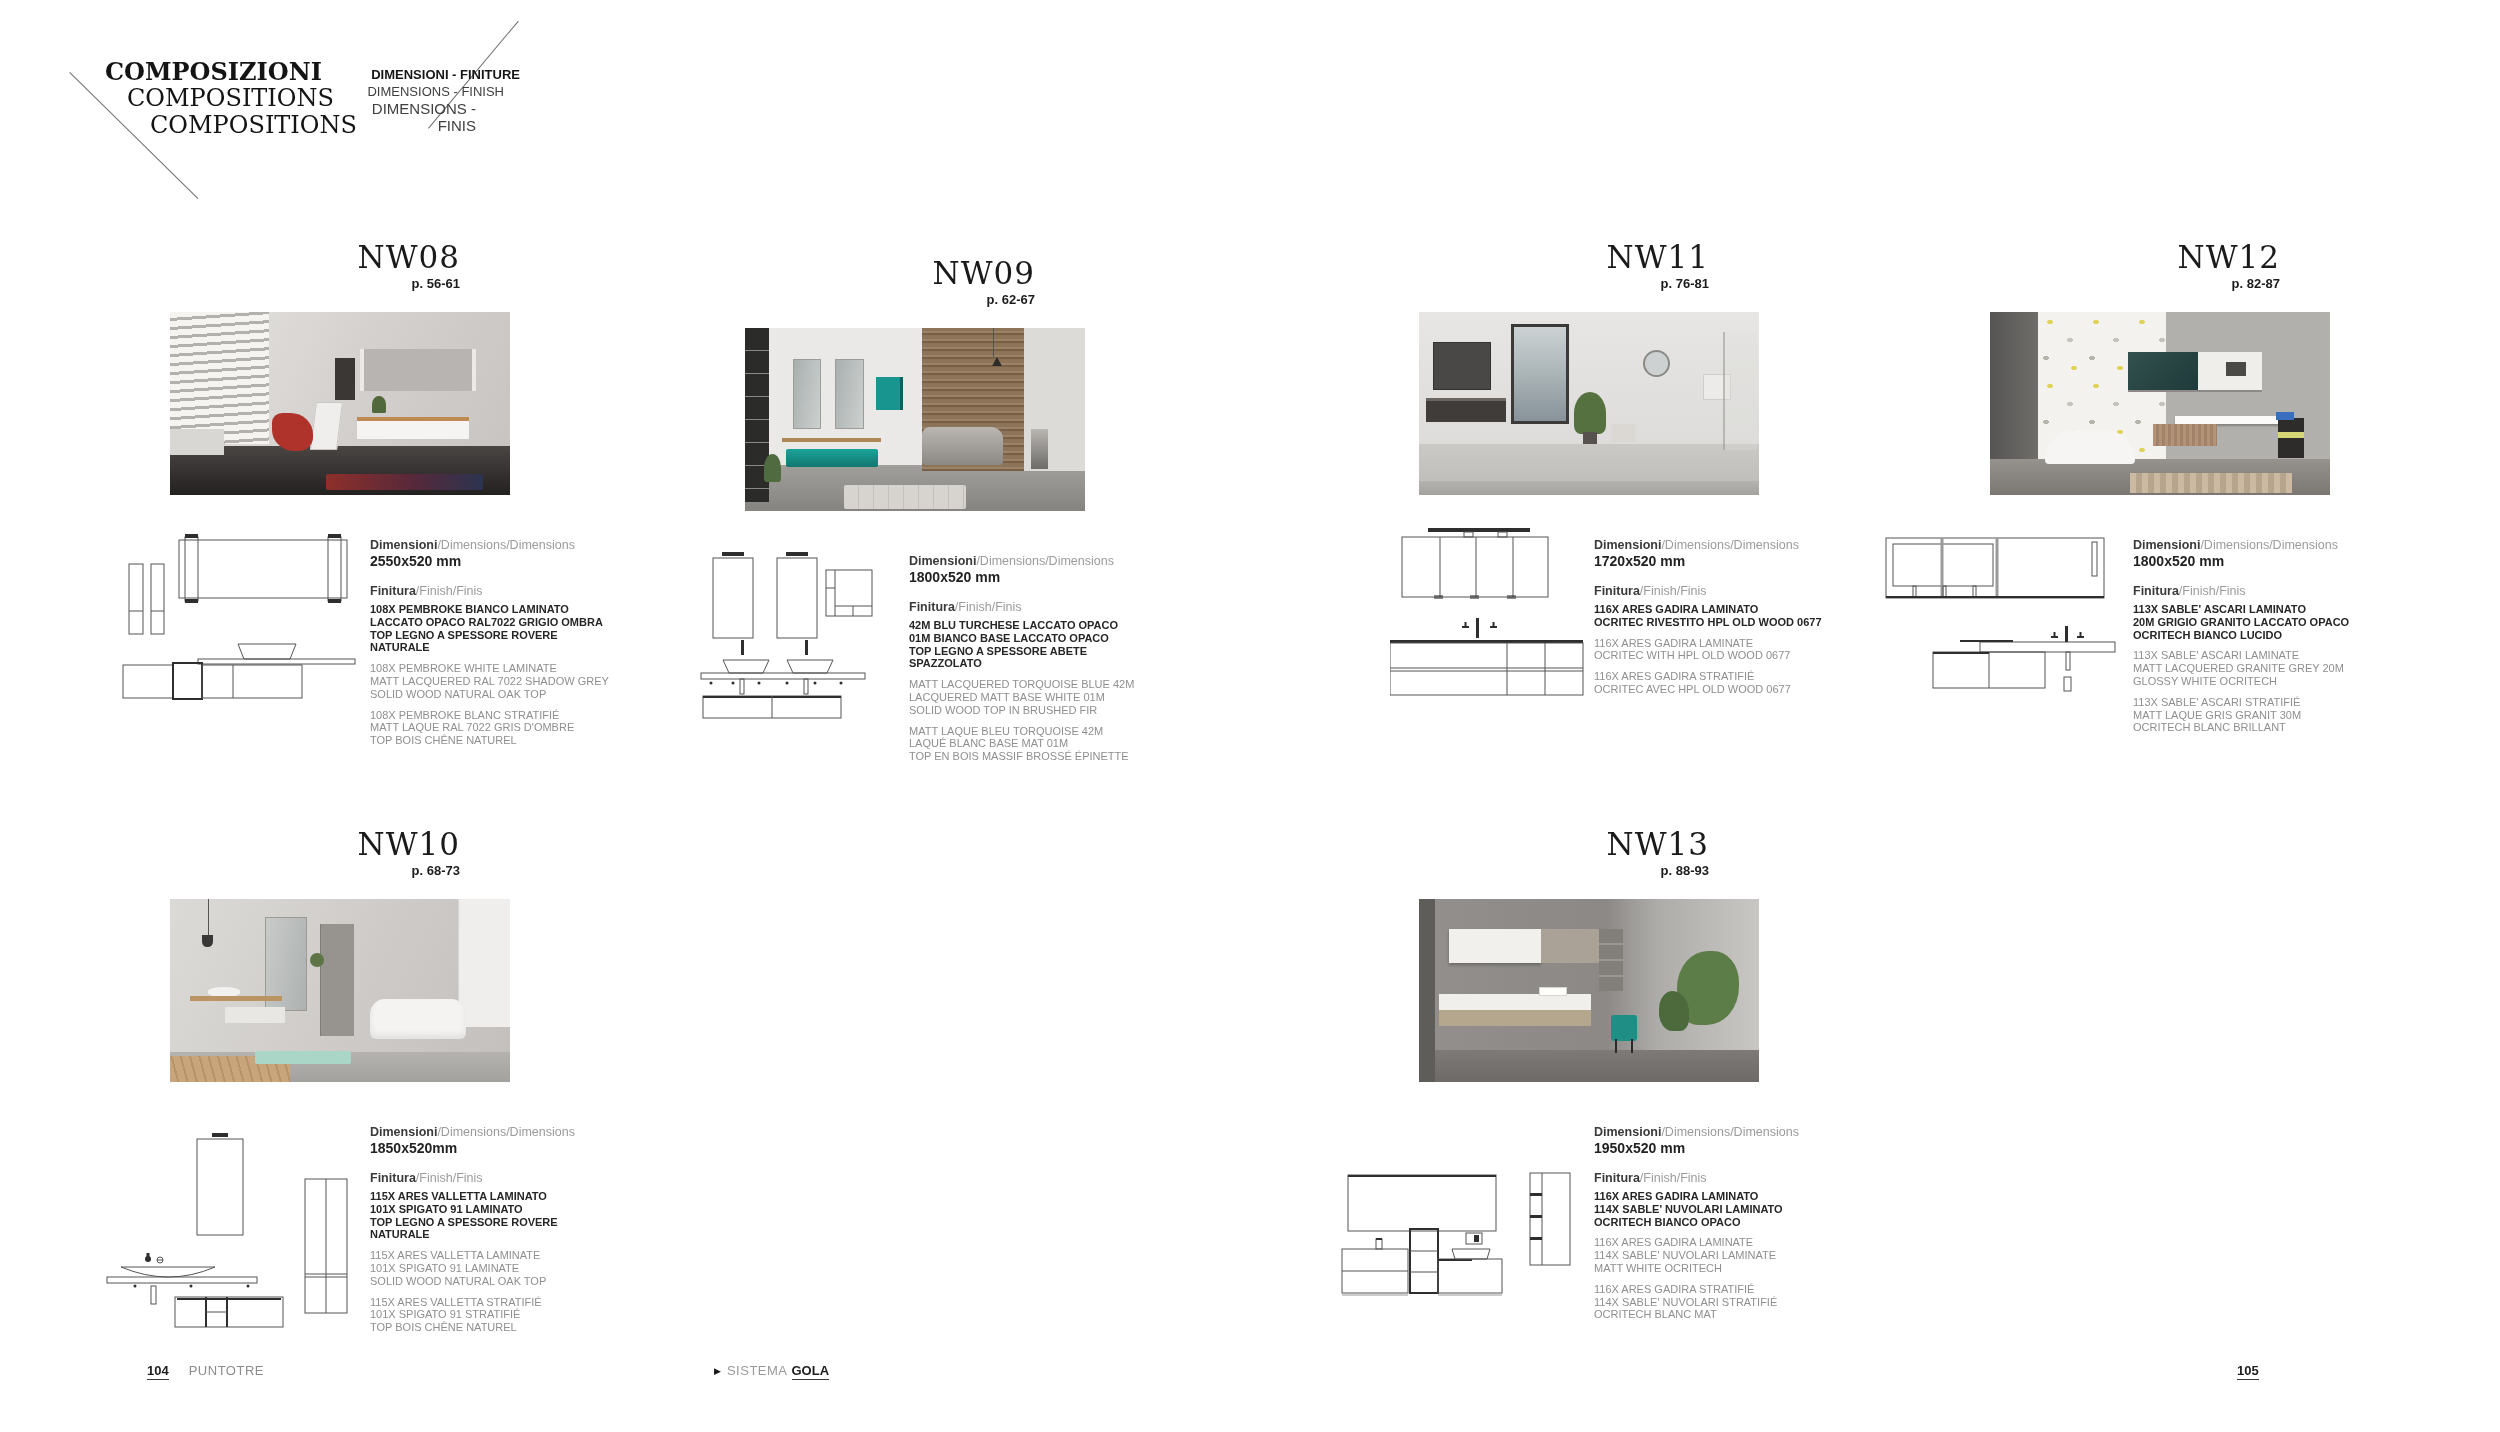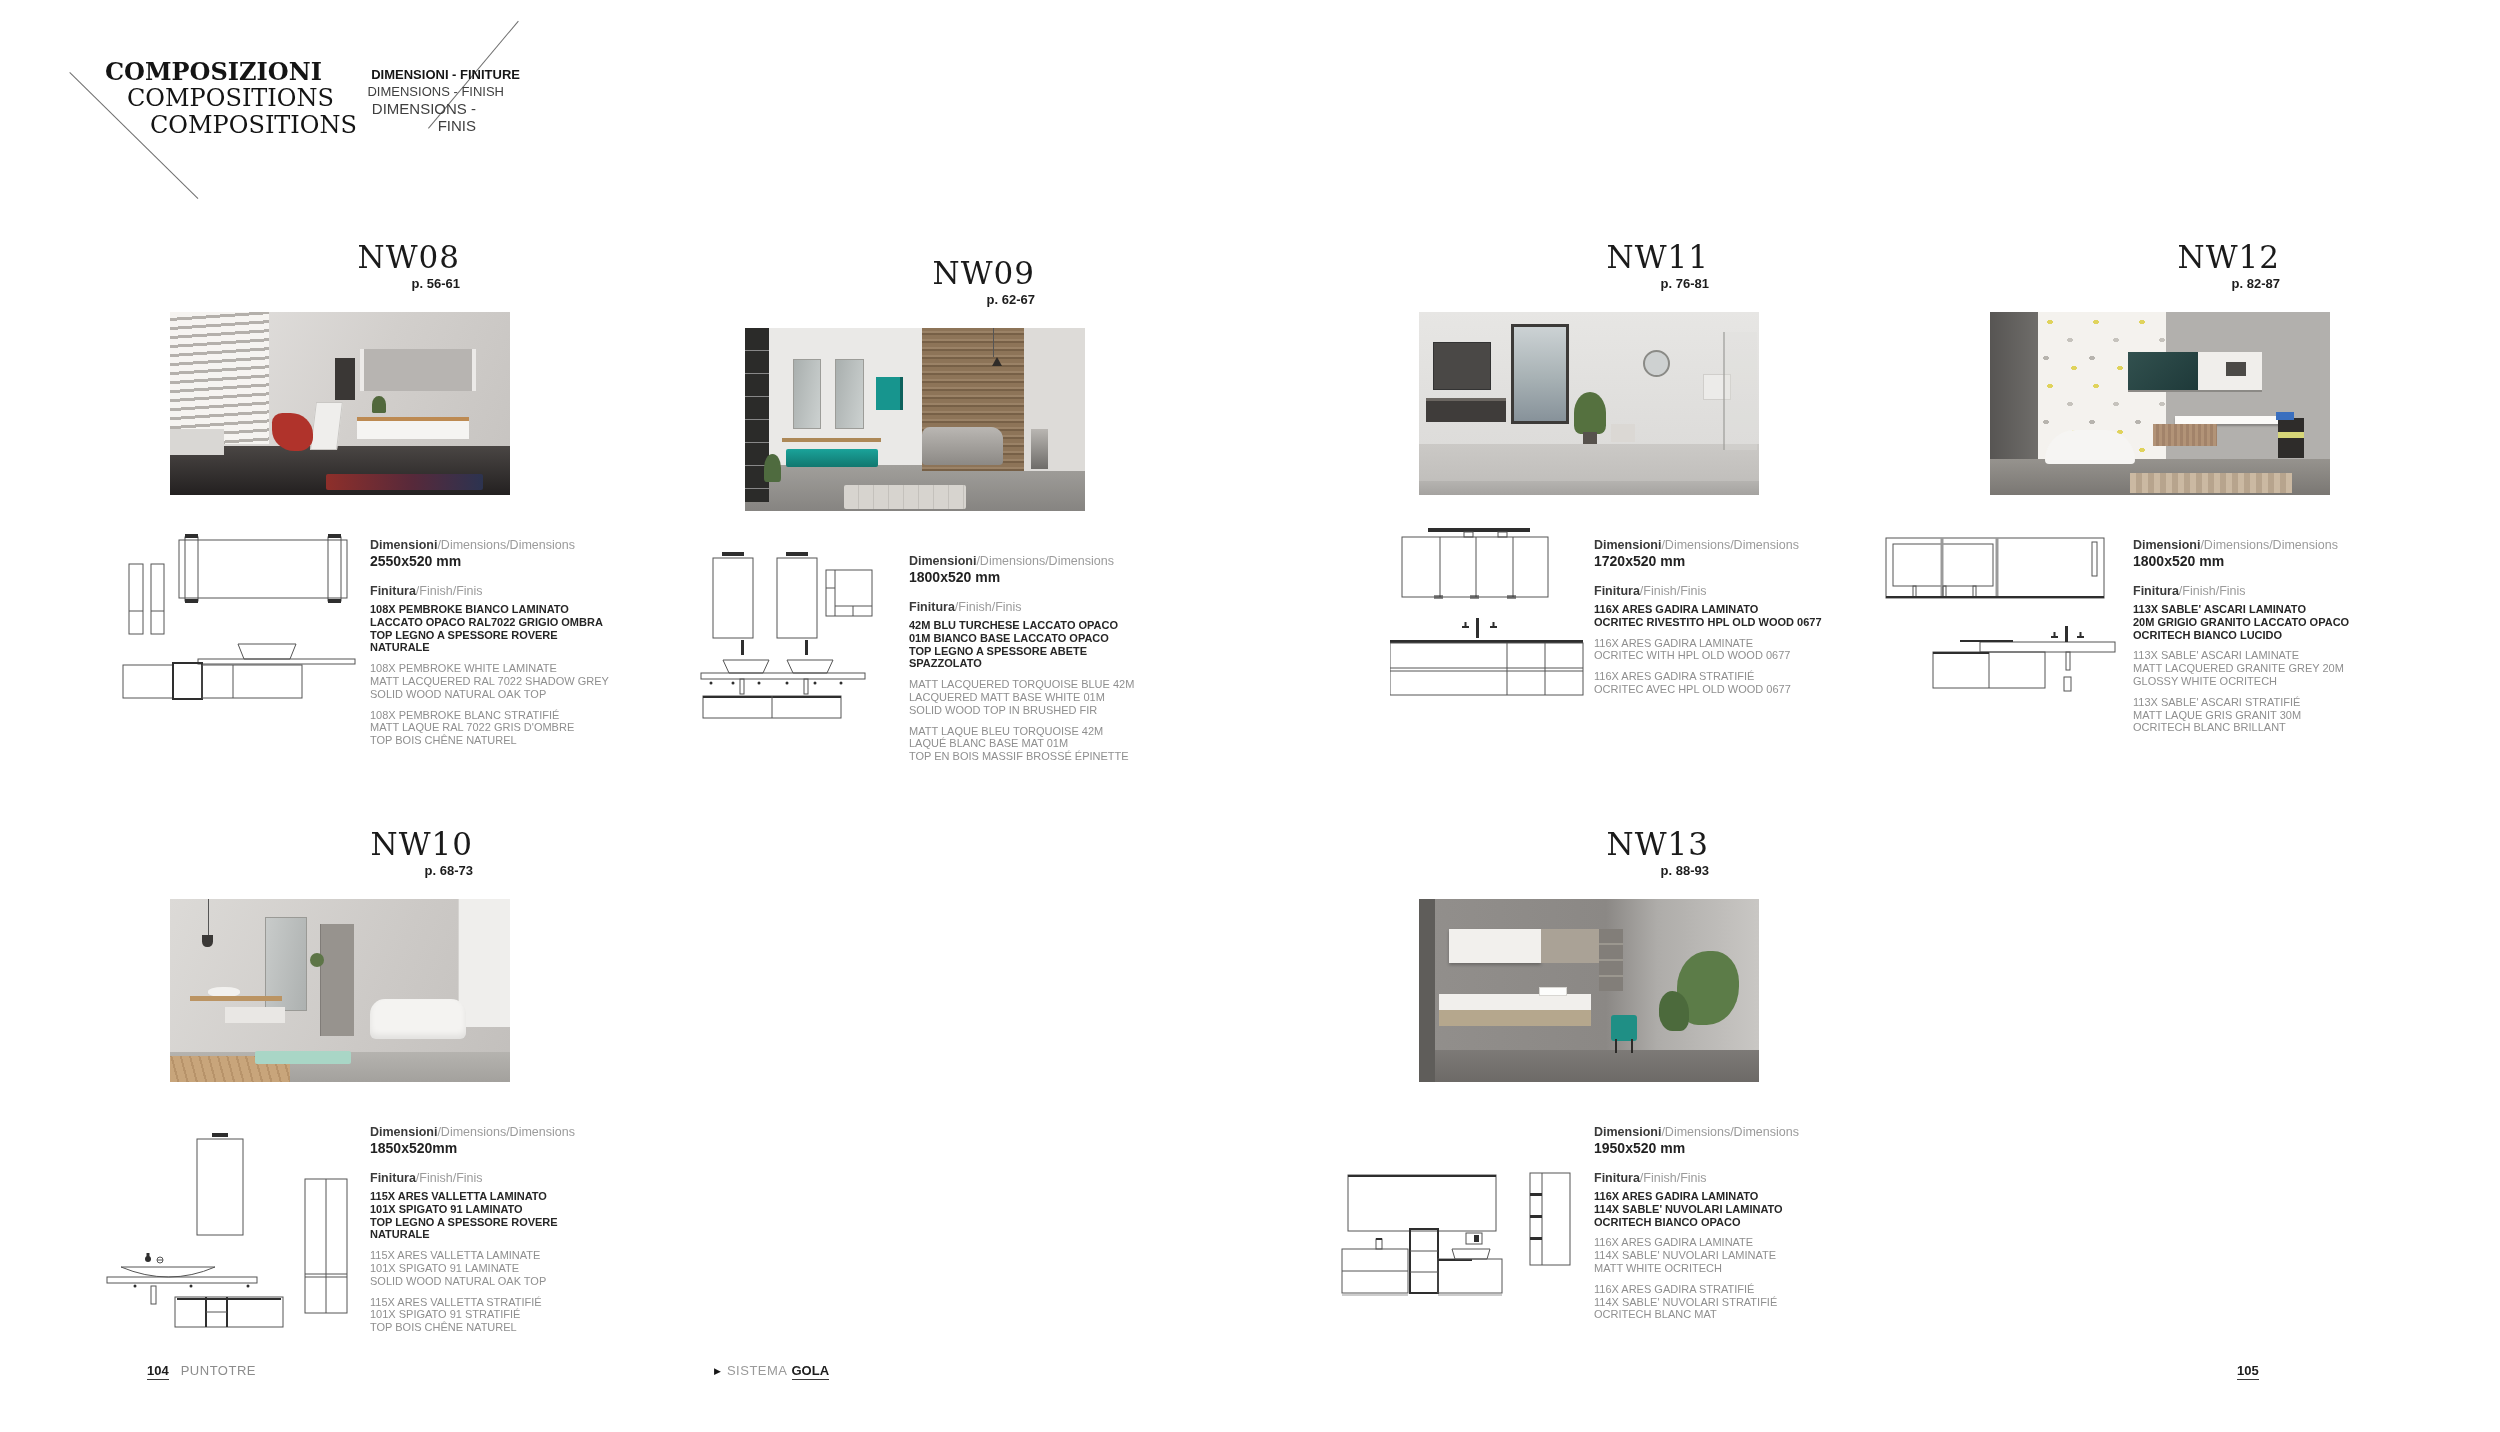--- a/index.html
+++ b/index.html
@@ -42,21 +42,21 @@
   .fin-sub { font-size:11px; color:#8f8f8f; line-height:12.8px; margin-bottom:8px; }
 
   svg.draw { fill:none; stroke:#555; stroke-width:1; }
   svg.draw .dk { fill:#2e2e2e; stroke:none; }
   svg.draw .th { stroke:#2e2e2e; stroke-width:2; fill:none; }
   svg.draw .gy { stroke:#9a9a9a; fill:none; }
 
   
   .footer-item { position:absolute; top:1363px; font-size:13px; }
   .pg { font-weight:bold; color:#1d1d1d; border-bottom:1.5px solid #3a3a3a; padding-bottom:1px; }
-  .brand-name { color:#8c8c8c; letter-spacing:.5px; margin-left:12px; }
+  .brand-name { color:#8c8c8c; letter-spacing:.5px; margin-left:20px; }
   .sys-label { color:#9a9a9a; letter-spacing:.5px; margin:0 4px 0 6px; }
   .arrow { font-size:9px; color:#161616; vertical-align:1px; }
 </style>
 </head>
 <body>
 
 <div class="page">
 
   <div class="diag diag-left"></div>
   <div class="diag diag-right"></div>
@@ -304,21 +304,21 @@
 MATT LACQUERED GRANITE GREY 20M
 GLOSSY WHITE OCRITECH</div>
         <div class="fin-sub lines">113X SABLE' ASCARI STRATIFIÉ
 MATT LAQUE GRIS GRANIT 30M
 OCRITECH BLANC BRILLANT</div>
       </div>
     </div>
   </section>
 
   <section class="sec" style="left:105px; top:827px;">
-    <div class="sec-head" style="left:128px;">
+    <div class="sec-head" style="left:115px;">
       <div class="sec-title">NW10</div>
       <div class="sec-page">p. 68-73</div>
     </div>
     <div class="photo" style="left:65px; background:linear-gradient(115deg,#dcdad7 0%,#ccc9c6 60%,#c2bfbc 100%);">
       <div style="left:0;right:0;bottom:0;height:30px;background:linear-gradient(180deg,#b5b3af,#a3a19d);"></div>
       <div style="left:0;bottom:0;width:120px;height:26px;background:repeating-linear-gradient(75deg,#c8a57b 0 7px,#b7936a 7px 9px);"></div>
       <div style="right:0;top:0;width:52px;height:128px;background:#efeeec;border-left:1px solid #d6d4d1;"></div>
       <div style="left:38px;top:0;width:1px;height:36px;background:#555;"></div>
       <div style="left:32px;top:36px;width:11px;height:12px;background:#3a3836;border-radius:0 0 45% 45%;"></div>
       <div style="left:95px;top:18px;width:42px;height:94px;background:linear-gradient(100deg,#c8cbca,#adb1b0);border:1px solid #9a9a96;"></div>

